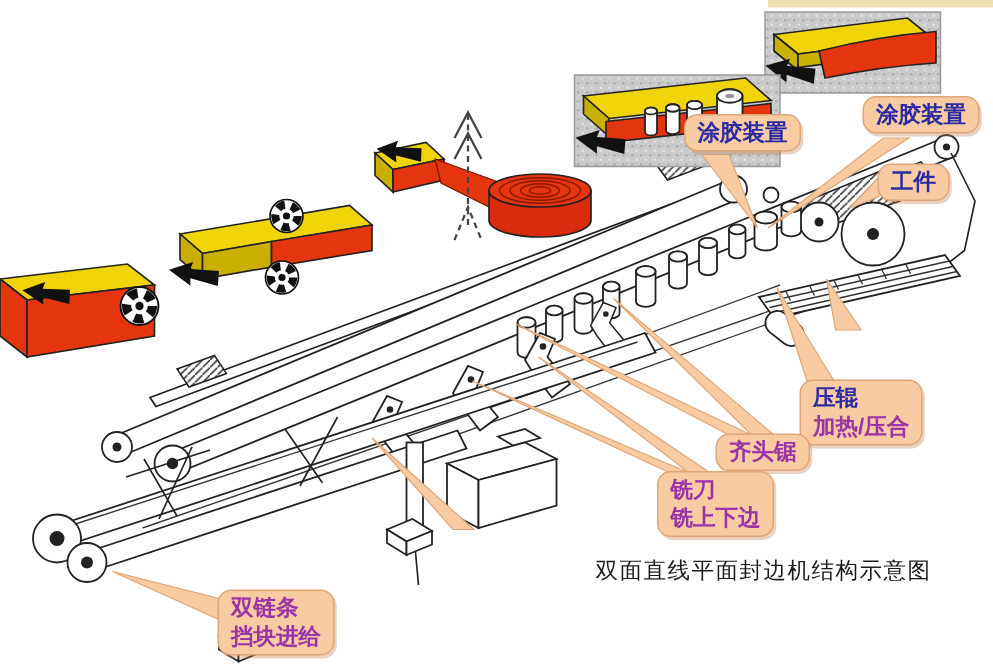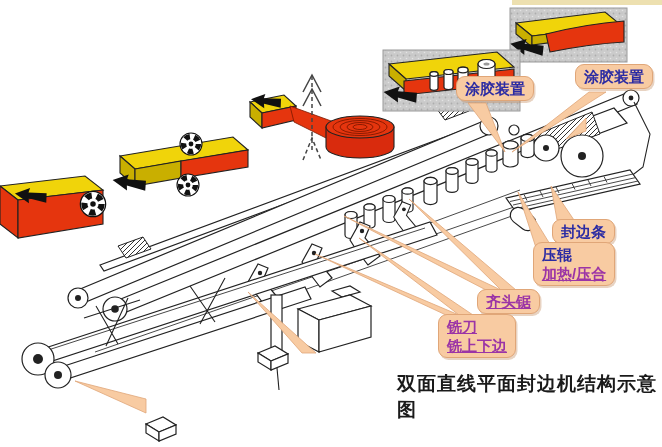--- a/index.html
+++ b/index.html
@@ -16,23 +16,23 @@
   .f-red{fill:var(--band-red,#E5350E);}
   .f-red2{fill:#D92B0D;}
   .wedge{fill:var(--label-bg,#F8CBA2);stroke:var(--label-border,#E0A678);stroke-width:0.8;}
   .label{position:absolute;background:var(--label-bg,#F8CBA2);
          border:1px solid var(--label-border,#E0A678);
          border-radius:9px;padding:2px 8px;white-space:nowrap;
          font-weight:bold;font-size:15px;line-height:1.28;
          box-shadow:1.5px 2px 0 rgba(190,130,80,.35);}
   .label span{display:block;}
   .t-navy{color:var(--text-navy,#2B2BA3);}
-  .t-purple{color:var(--text-purple,#9B34A6);text-decoration:underline;}
-  #caption{position:absolute;left:397px;top:371px;font-size:19px;
-           font-weight:700;letter-spacing:1px;color:var(--caption-ink,#1A1A1A);}
+  .t-purple{color:var(--text-purple,#9B34A6);}
+  #caption{position:absolute;left:397px;top:371px;font-size:15px;
+           font-weight:400;letter-spacing:1px;color:var(--caption-ink,#1A1A1A);}
 </style>
 </head>
 <body>
 
 <div id="stage">
 <svg width="662" height="447" viewBox="0 0 662 447">
   <defs>
     <pattern id="stipple" width="6" height="6" patternUnits="userSpaceOnUse">
       <rect width="6" height="6" style="fill:var(--inset-gray,#CBCBCB)"></rect>
       <circle cx="1.5" cy="1.5" r="0.9" fill="#ADADAD"></circle>
@@ -263,29 +263,33 @@
     <polygon class="wedge" points="146,399 146,413 75,381"></polygon>
   </g>
 </svg>
 
 <div class="label" style="left:456px;top:76px">
   <span class="t-navy">涂胶装置</span>
 </div>
 <div class="label" style="left:575px;top:64px">
   <span class="t-navy">涂胶装置</span>
 </div>
-<div class="label" style="left:552px;top:219px">
-  <span class="t-navy">封边条</span>
-</div>
-<div class="label" style="left:533px;top:242px">
+<div class="label" style="left:585px;top:109px">
+  <span class="t-navy">工件</span>
+</div>
+<div class="label" style="left:533px;top:253px">
   <span class="t-navy">压辊</span>
   <span class="t-purple">加热/压合</span>
 </div>
 <div class="label" style="left:477px;top:289px">
   <span class="t-purple">齐头锯</span>
 </div>
 <div class="label" style="left:438px;top:314px">
   <span class="t-purple">铣刀</span>
   <span class="t-purple">铣上下边</span>
 </div>
+<div class="label" style="left:145px;top:393px">
+  <span class="t-purple">双链条</span>
+  <span class="t-purple">挡块进给</span>
+</div>
 
 <div id="caption">双面直线平面封边机结构示意图</div>
 </div>
 
 </body></html>

